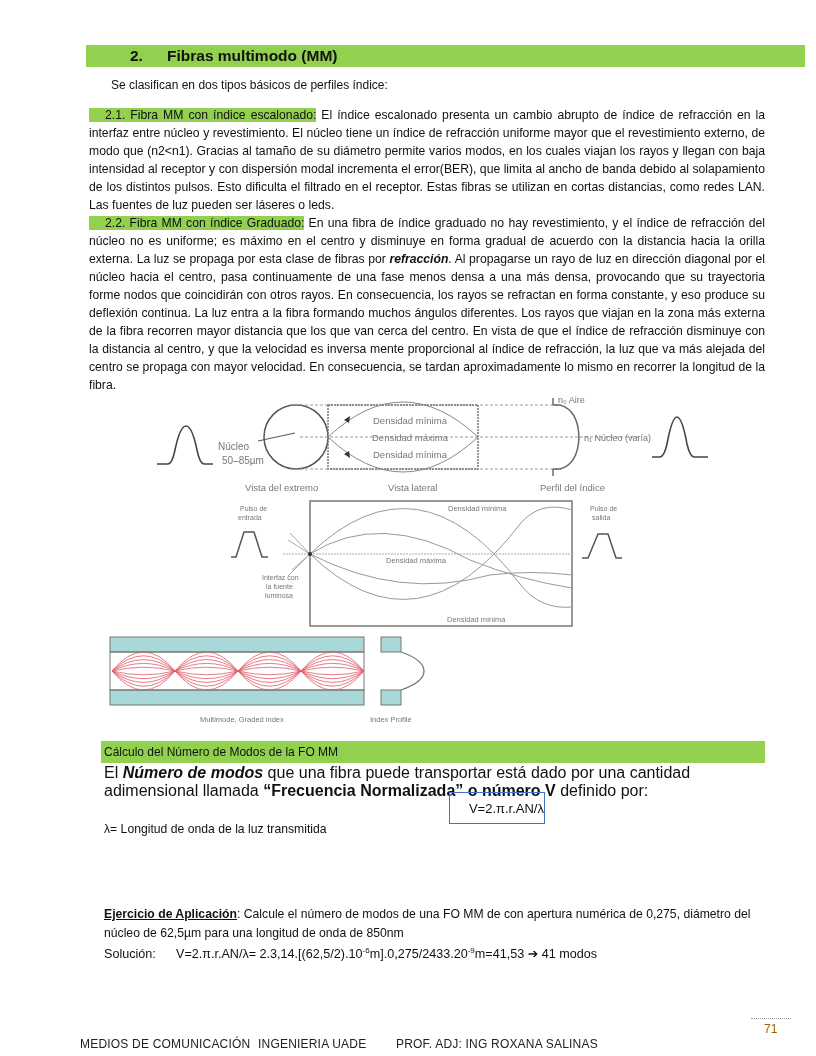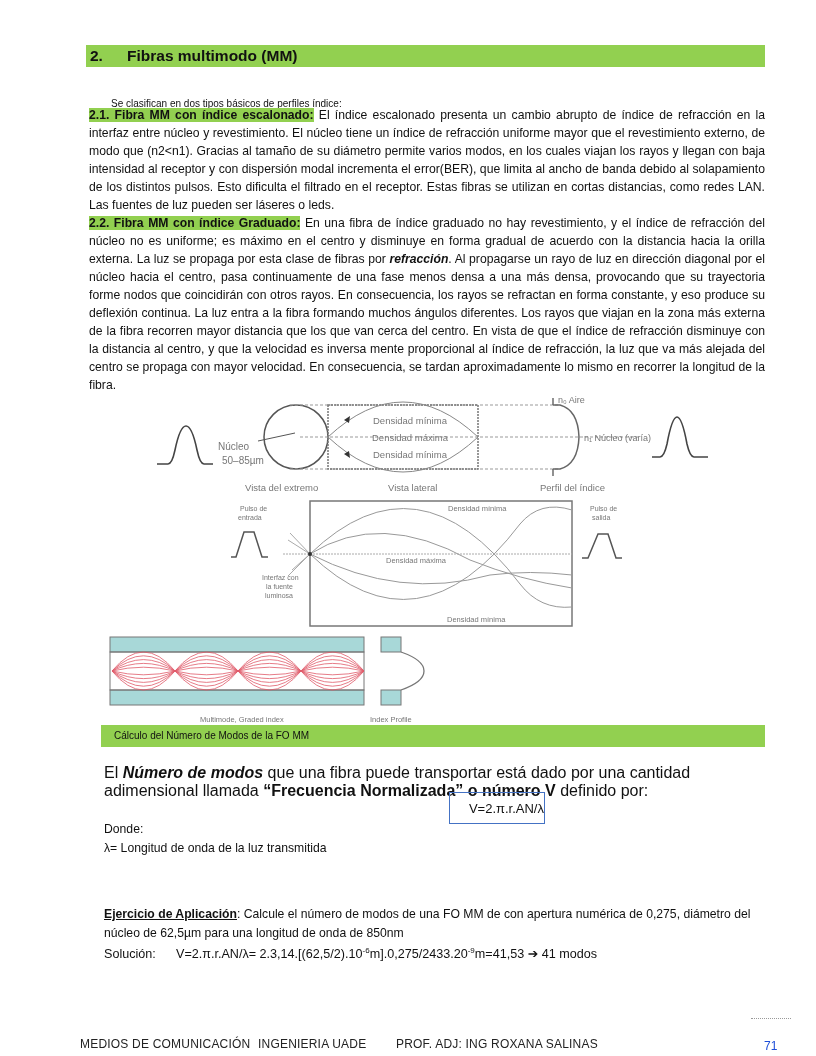--- a/index.html
+++ b/index.html
@@ -1,38 +1,38 @@
 <!DOCTYPE html>
 <html><head>
 <meta charset="utf-8">
 <style>
   html, body { margin: 0; padding: 0; background: #ffffff; }
   body { width: 816px; height: 1056px; position: relative; overflow: hidden;
          font-family: "Liberation Sans", sans-serif; color: #111; }
   .abs { position: absolute; }
-  .h-bar { background: #92d050; }
+  .h-bar { background: #92d050; padding-left: 40px; }
   .sec-title { left: 86px; top: 45px; width: 679px; height: 22px; font-weight: bold; font-size: 15.5px; line-height: 22px; }
   .sec-title .num { display: inline-block; width: 37px; padding-left: 4px; }
-  .intro { left: 111px; top: 78px; font-size: 10px; margin-top: 20px; }
+  .intro { left: 111px; top: 78px; font-size: 12px; }
   .para { left: 89px; width: 676px; font-size: 12.2px; line-height: 18px; text-align: justify; }
-  .para .hl { background: #92d050; font-weight: bold; }
+  .para .hl { background: #92d050; font-weight: normal; padding-left: 16px; }
   .p1 { top: 106px; }
   .p2 { top: 214px; }
   .fig { left: 0; top: 0; }
-  .calc-title { left: 101px; top: 725px; width: 664px; height: 22px; font-size: 10px; line-height: 22px; padding-left: 13px; box-sizing: border-box; }
+  .calc-title { left: 101px; top: 741px; width: 664px; height: 22px; font-size: 12px; line-height: 22px; padding-left: 3px; box-sizing: border-box; }
   .calc-body { left: 104px; top: 764px; width: 660px; font-size: 16px; line-height: 18px; }
   .formula-box { left: 449px; top: 792px; width: 96px; height: 32px; border: 1.5px solid #4472c4; font-size: 13px; line-height: 32px; text-align: right; box-sizing: border-box; }
   .donde { left: 104px; top: 820px; font-size: 12.2px; line-height: 18.5px; }
   .ejercicio { left: 104px; top: 905px; width: 660px; font-size: 12.2px; line-height: 18.5px; }
   .ejercicio u { font-weight: bold; margin-top: 28px; }
   .sol { left: 104px; top: 942px; font-size: 12.6px; line-height: 18px; white-space: nowrap; }
   .sol .tab { display: inline-block; width: 72px; }
   sup { font-size: 8px; }
   .page-num-line { left: 751px; top: 1018px; width: 40px; border-top: 1px dotted #999; }
-  .page-num { left: 764px; top: 1022px; color: #1d4ed8; font-size: 12px; margin-top: 17px; }
+  .page-num { left: 764px; top: 1022px; color: #a16207; font-size: 12px; }
   .footer { left: 80px; top: 1037px; font-size: 12px; letter-spacing: 0.2px; white-space: nowrap; color: #222; }
   .footer span { display: inline-block; }
   .diag-text { font-family: "Liberation Sans", sans-serif; fill: #777; }
 </style>
 </head>
 <body>
 
 <div class="abs sec-title h-bar">
   <span class="num">2.</span><span>Fibras multimodo (MM)</span>
 </div>
@@ -152,21 +152,20 @@
   <text class="diag-text" x="200" y="722" font-size="7.5">Multimode, Graded index</text>
   <text class="diag-text" x="370" y="722" font-size="7.5">Index Profile</text>
 </svg>
 
 <div class="abs calc-title h-bar">Cálculo del Número de Modos de la FO MM</div>
 <div class="abs calc-body">
   <span>El </span><b><i>Número de modos</i></b><span> que una fibra puede transportar está dado por una cantidad adimensional llamada </span><b>“Frecuencia Normalizada” o número V</b><span> definido por:</span>
 </div>
 <div class="abs formula-box">V=2.π.r.AN/λ</div>
 <div class="abs donde">
-  <div>Donde:</div>
   <div>λ= Longitud de onda de la luz transmitida</div>
 </div>
 
 <div class="abs ejercicio">
   <u>Ejercicio de Aplicación</u><span>: Calcule el número de modos de una FO MM de con apertura numérica de 0,275, diámetro del núcleo de 62,5µm para una longitud de onda de 850nm</span>
 </div>
 <div class="abs sol">
   <span class="tab">Solución:</span><span>V=2.π.r.AN/λ= 2.3,14.[(62,5/2).10</span><sup>-6</sup><span>m].0,275/2433.20</span><sup>-9</sup><span>m=41,53 ➔ 41 modos</span>
 </div>
 

